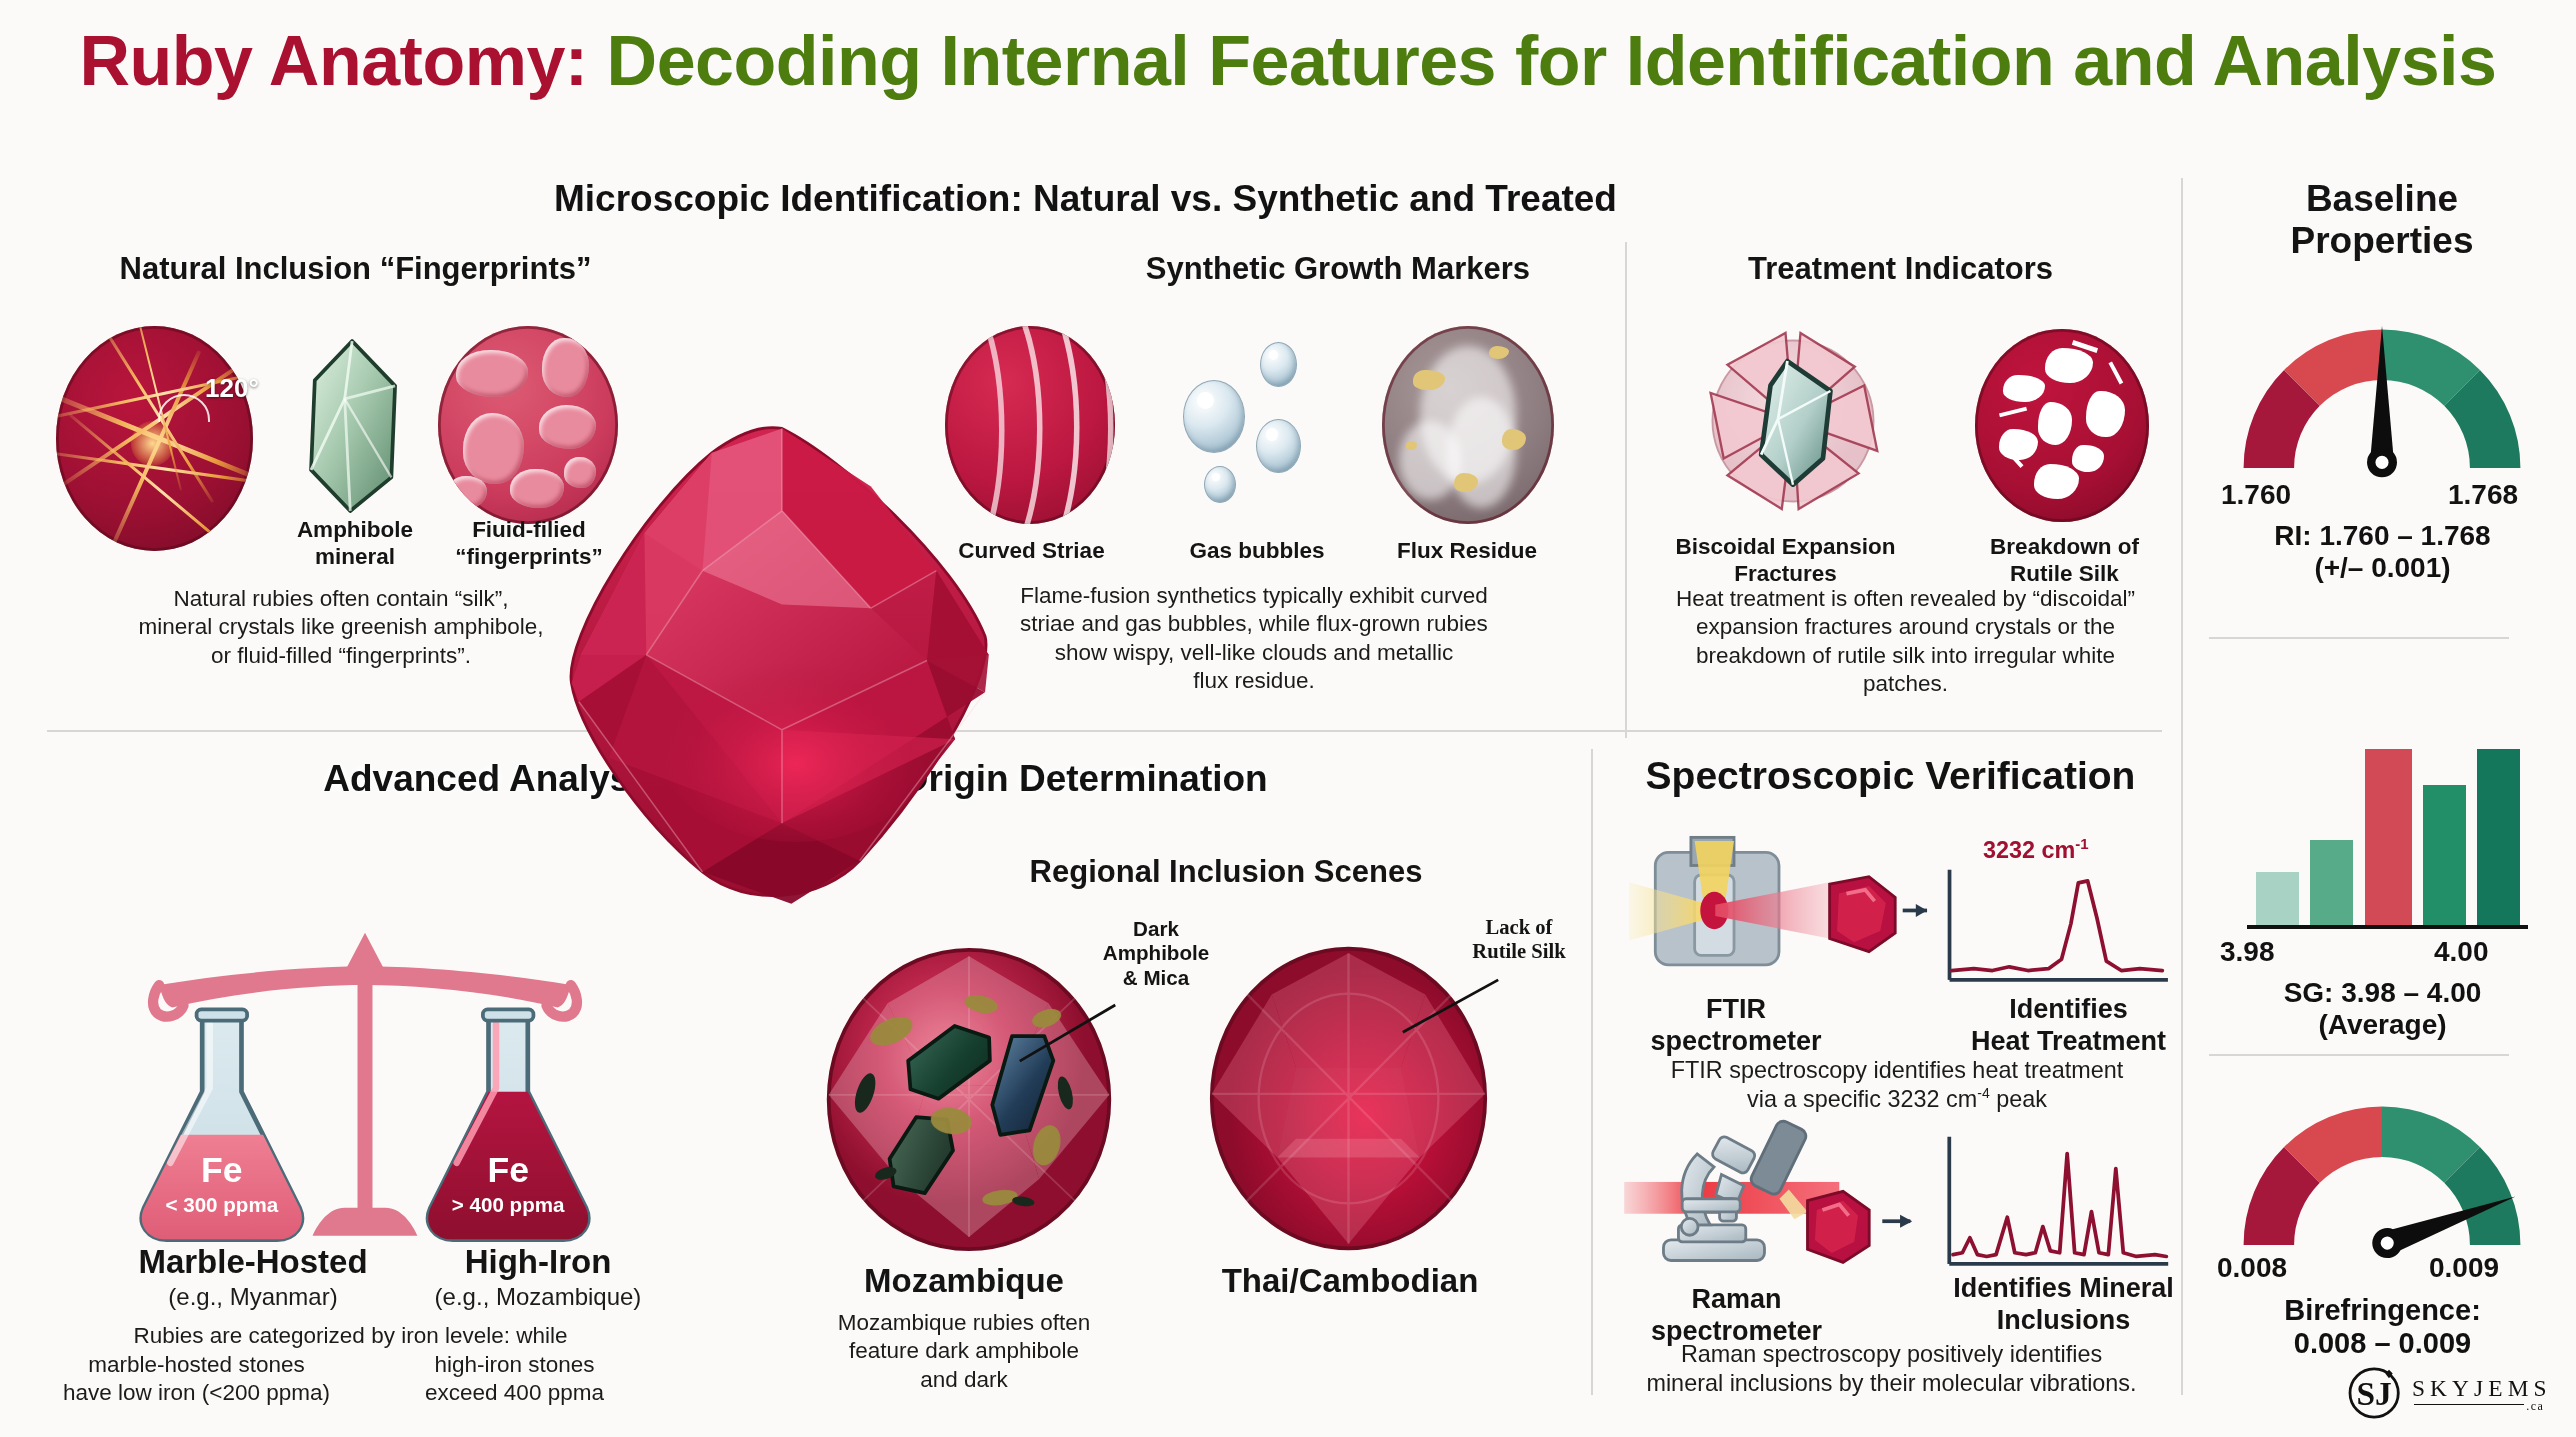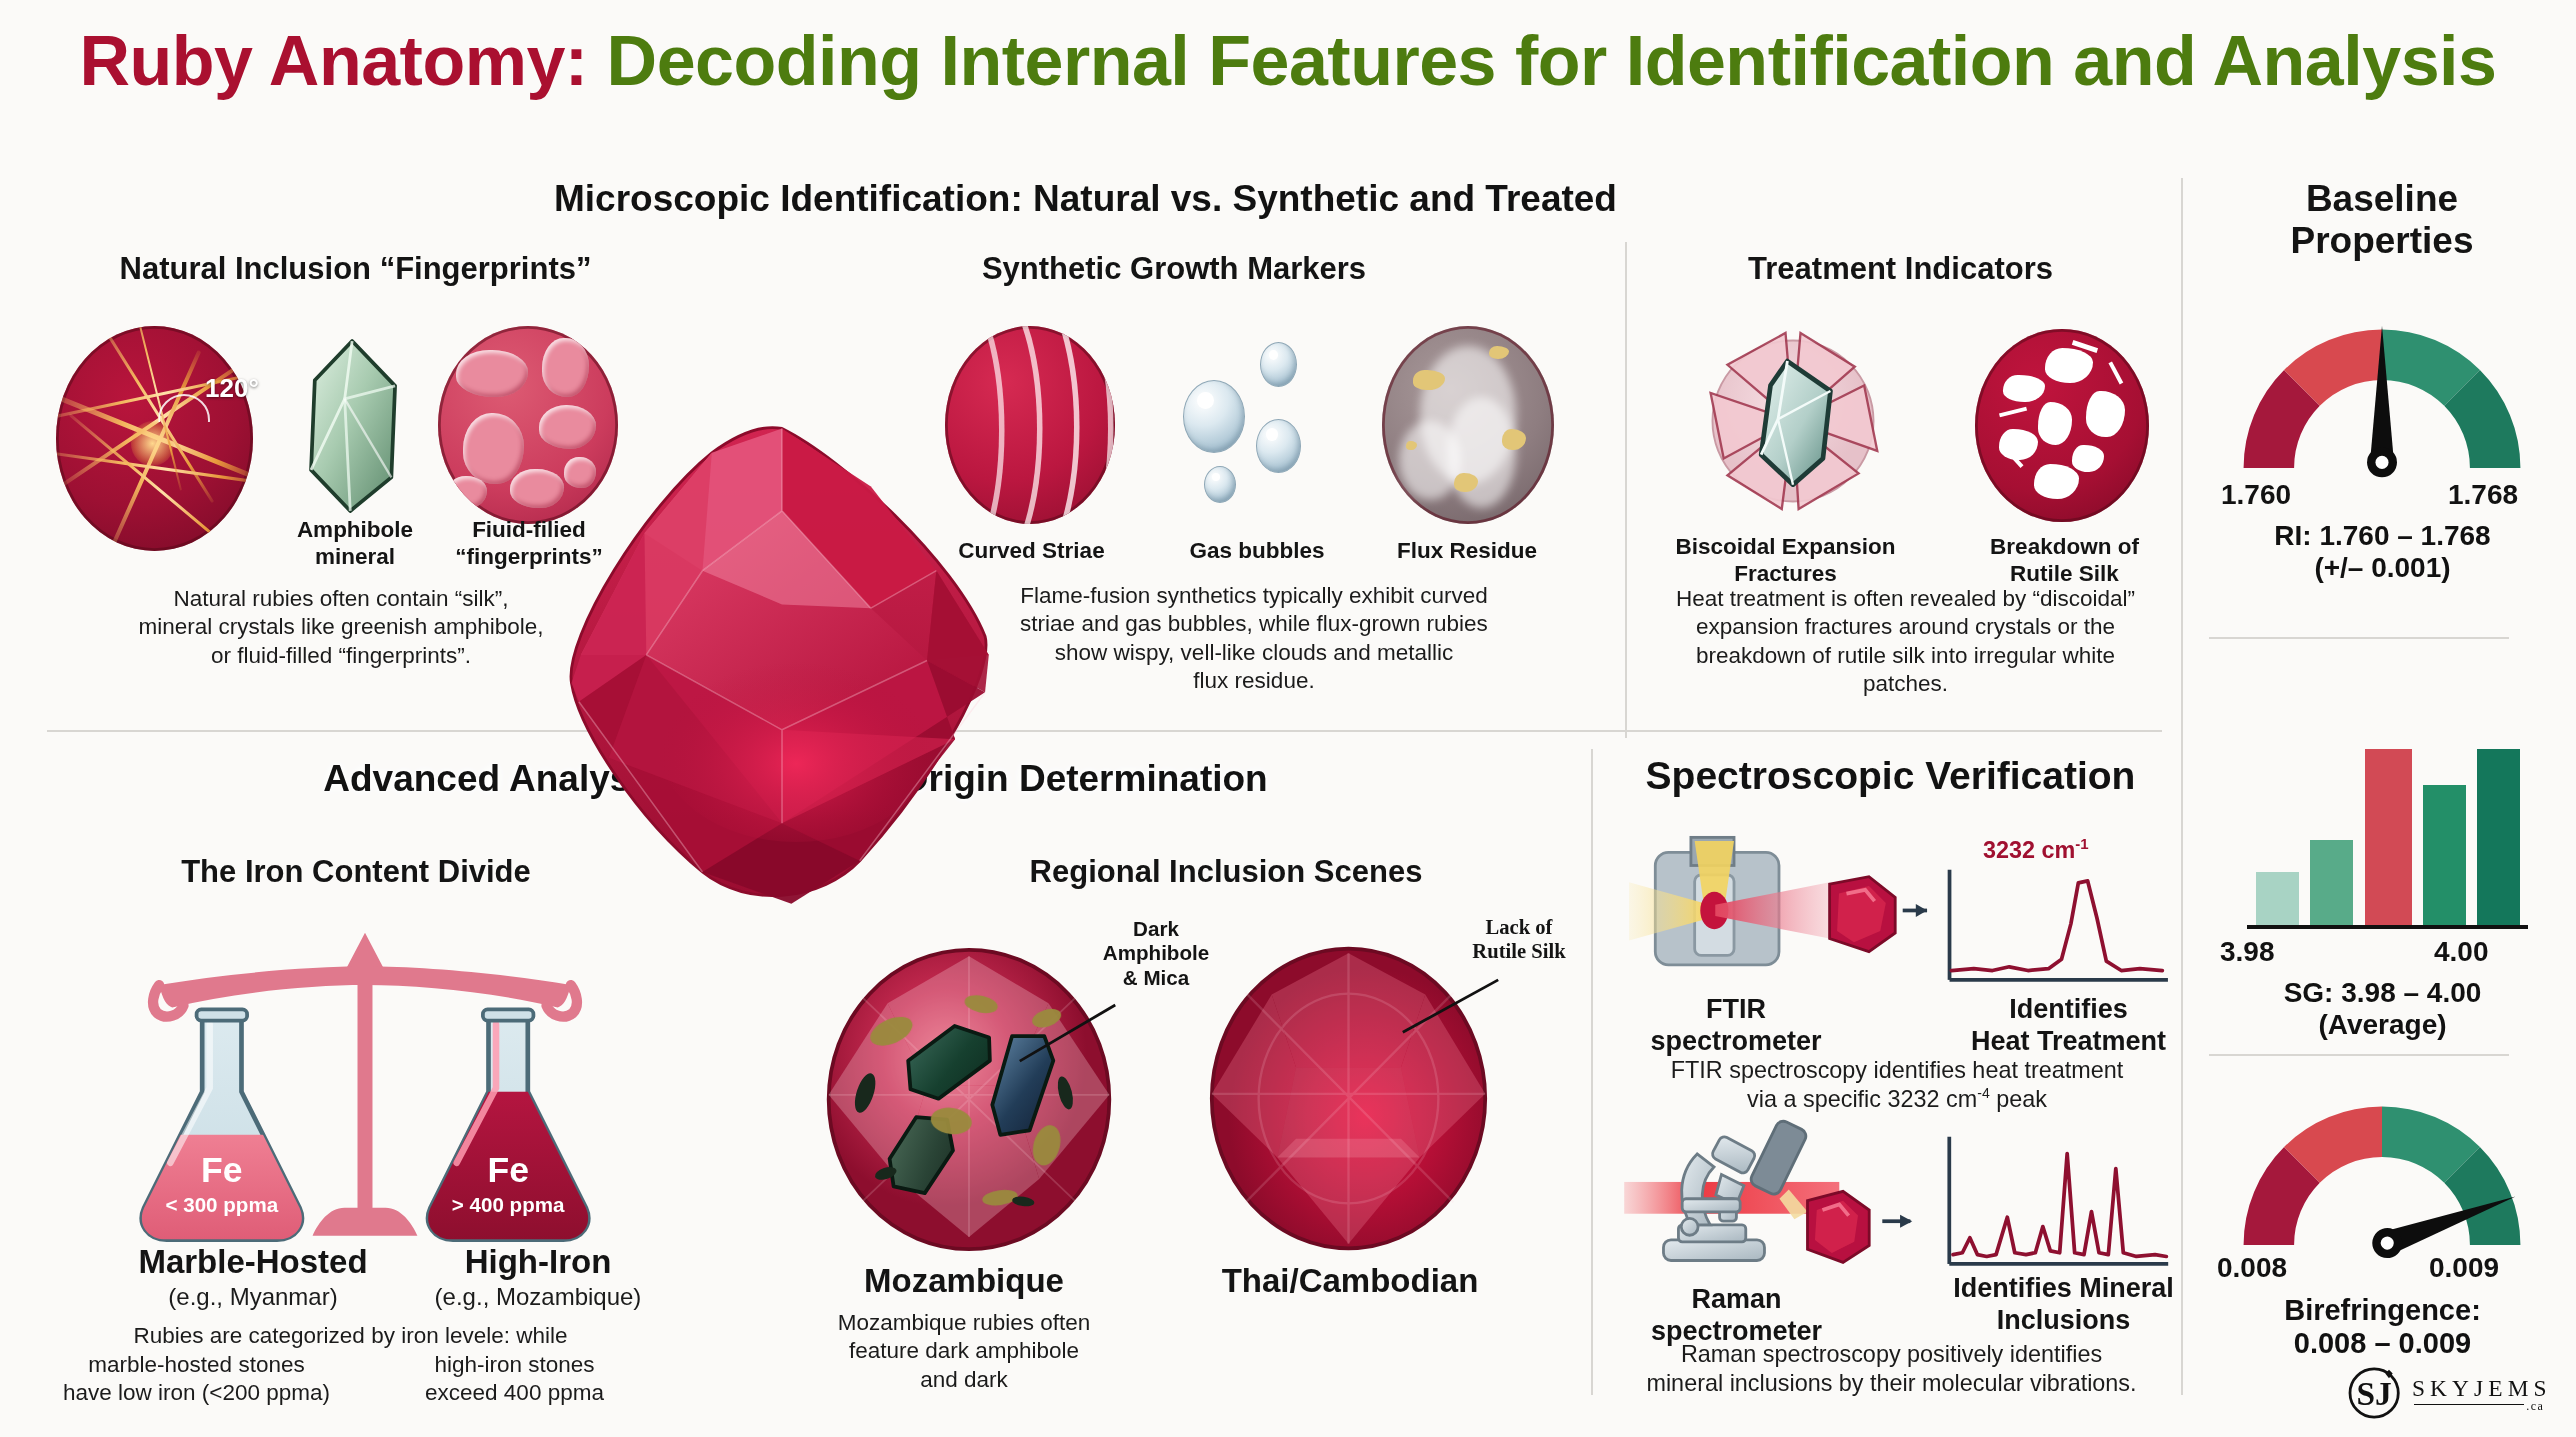--- a/index.html
+++ b/index.html
@@ -173,21 +173,21 @@
     <div>Fiuid-filied</div>
     <div>“fingerprints”</div>
   </div>
 
   <div class="caption" style="left:51px; top:585px; width:580px;">
     <div>Natural rubies often contain “silk”,</div>
     <div>mineral crystals like greenish amphibole,</div>
     <div>or fluid-filled “fingerprints”.</div>
   </div>
 
-  <div class="col-head" style="left:884px; top:251px; width:580px;">Synthetic Growth Markers</div>
+  <div class="col-head" style="left:950px; top:251px; width:580px;text-align:right;">Synthetic Growth Markers</div>
 
   <div class="spec striae-bg ring" style="left:945px; top:326px; width:170px; height:198px;">
     <div class="striae-wave" style="left:-30%; top:-22%; width:62%; height:150%; border-radius:50%;
          background:transparent; box-shadow: 13px 0 0 -7.5px rgba(255,240,242,.7);"></div>
     <div class="striae-wave" style="left:-12%; top:-24%; width:66%; height:152%;
          background:transparent; box-shadow: 13px 0 0 -7.5px rgba(255,240,242,.75);"></div>
     <div class="striae-wave" style="left:8%; top:-26%; width:68%; height:154%;
          background:transparent; box-shadow: 13px 0 0 -7.5px rgba(255,240,242,.8);"></div>
     <div class="striae-wave" style="left:30%; top:-24%; width:66%; height:152%;
          background:transparent; box-shadow: 13px 0 0 -7.5px rgba(255,240,242,.72);"></div>
@@ -277,21 +277,20 @@
 
   <div class="caption" style="left:1636px; top:585px; width:539px;">
     <div>Heat treatment is often revealed by “discoidal”</div>
     <div>expansion fractures around crystals or the</div>
     <div>breakdown of rutile silk into irregular white</div>
     <div>patches.</div>
   </div>
 
   <div class="band-head" style="left:234px; top:758px; width:1123px; text-shadow: 0 0 13px #fff, 0 0 9.4px #fff, 0 0 5.6px #fff;">Advanced Analysis: Geographic Origin Determination</div>
 
-  <div class="col-head" style="left:66px; top:854px; width:580px;">The Iron Content Divide</div>
 
   <div id="scale">
     <svg width="524" height="365" viewBox="0 0 560 390">
       <defs>
         <linearGradient id="glassA" x1="0" y1="0" x2="0" y2="1">
           <stop offset="0%" stop-color="#dceaef"></stop>
             <stop offset="100%" stop-color="#c6dbe3"></stop>
         </linearGradient>
         <linearGradient id="feLight" x1="0" y1="0" x2="0" y2="1">
           <stop offset="0%" stop-color="#ef7f93"></stop>

